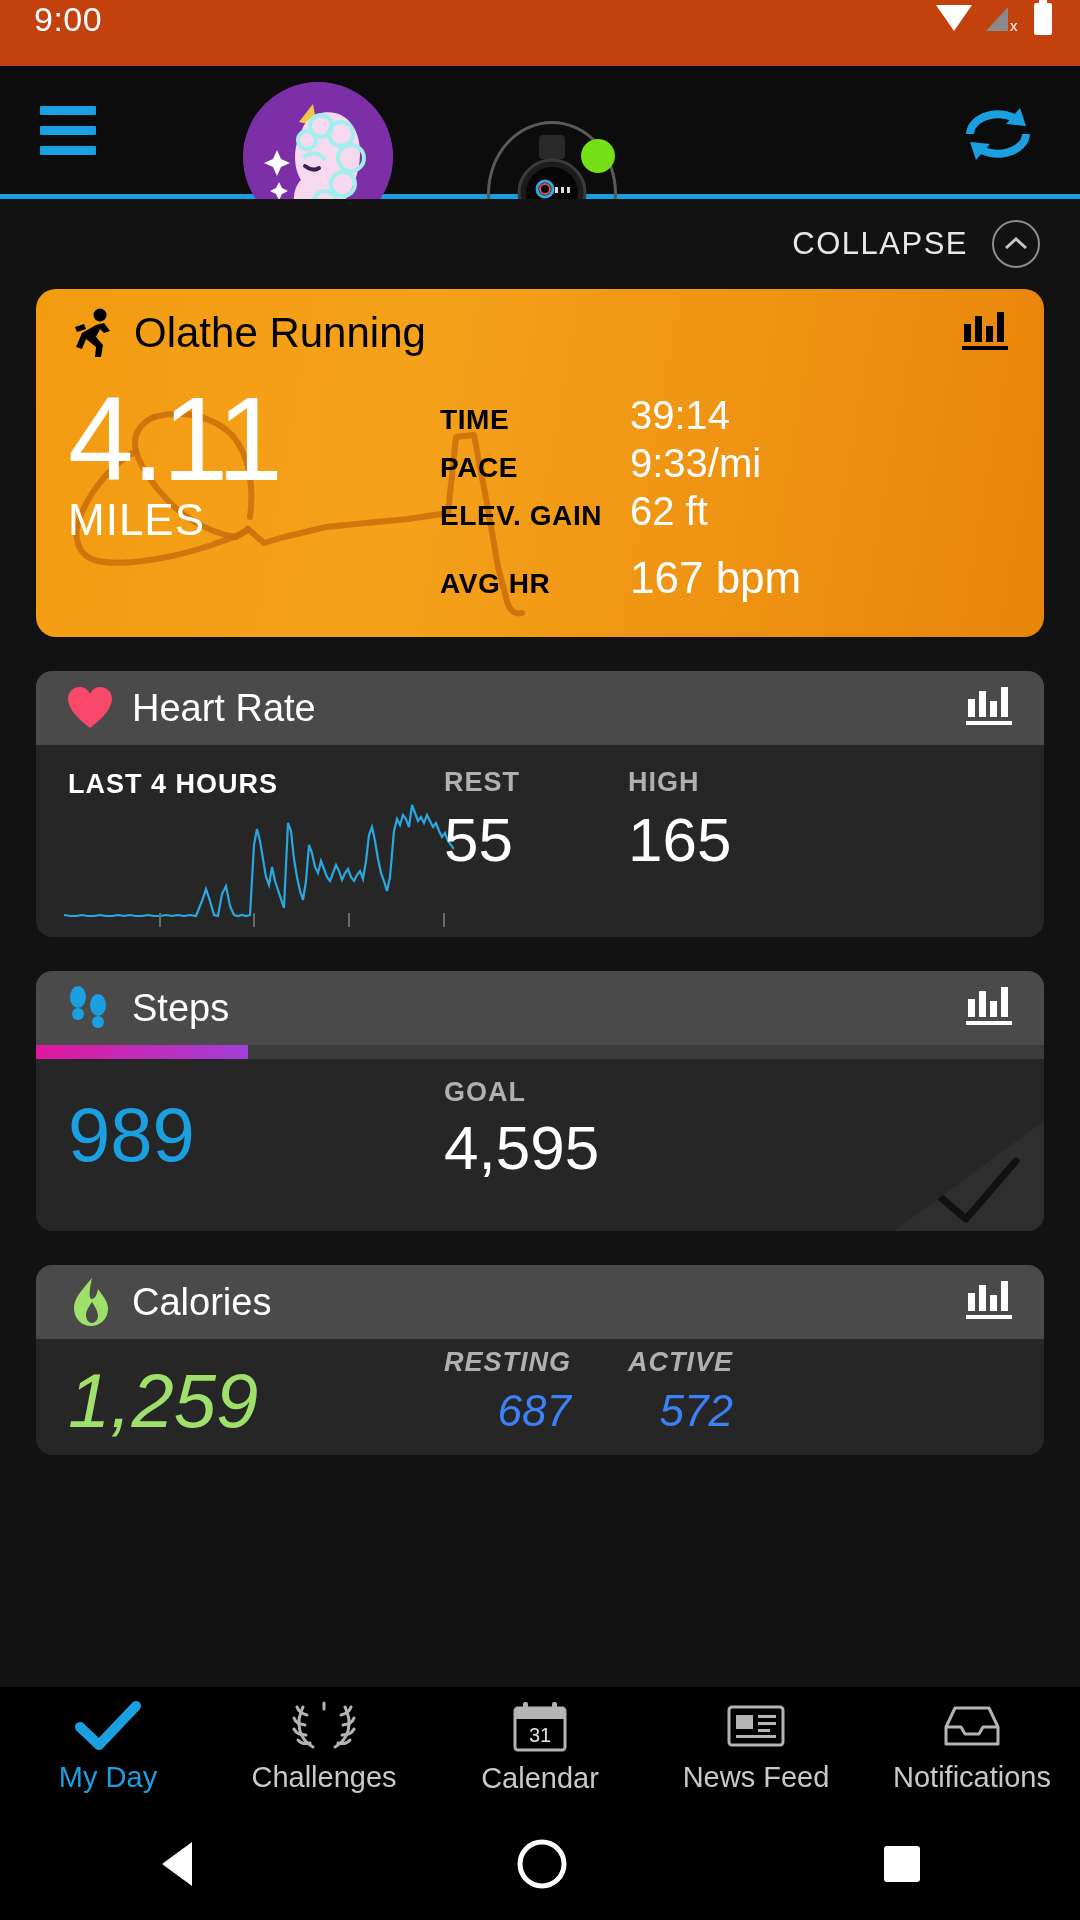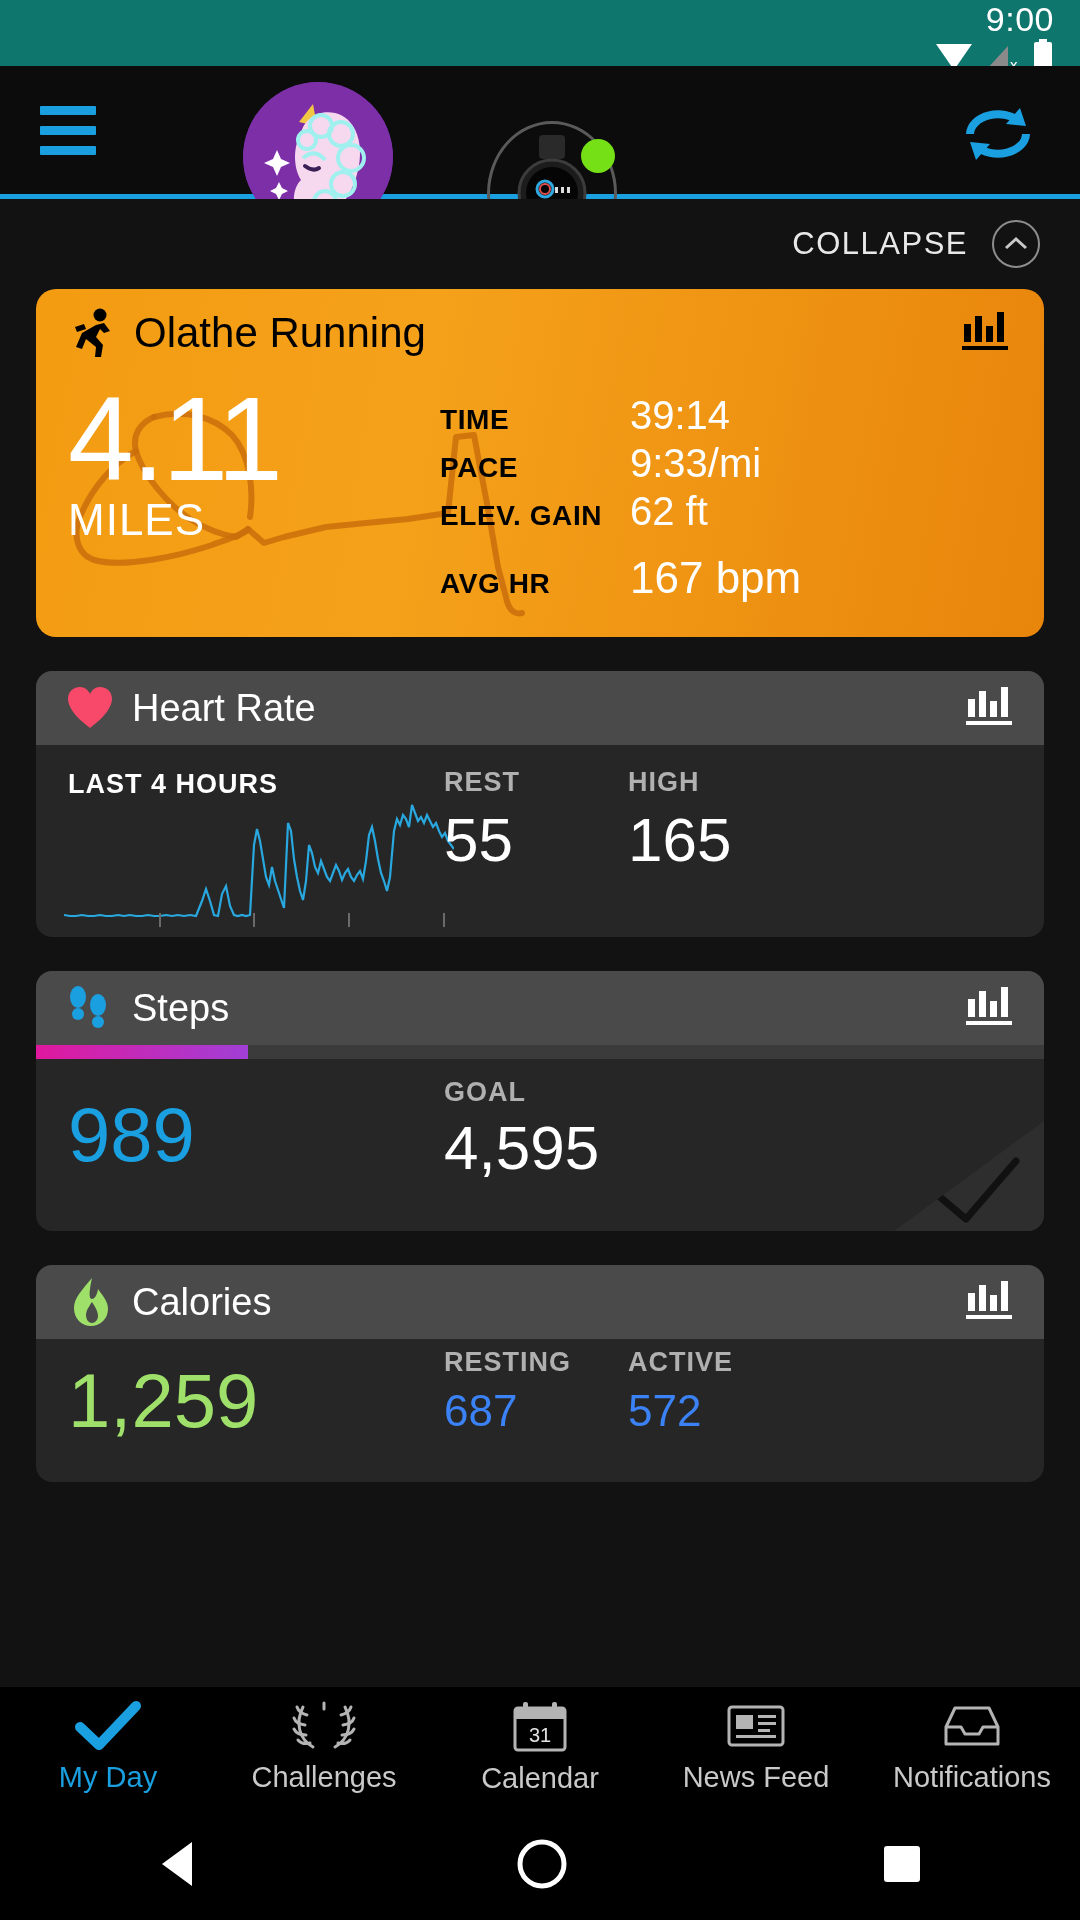--- a/index.html
+++ b/index.html
@@ -1,21 +1,21 @@
 <!DOCTYPE html>
 <html><head>
 <meta charset="utf-8">
 <style>
   * { margin:0; padding:0; box-sizing:border-box; }
   html,body { width:1080px; height:1920px; background:#000; overflow:hidden; }
   body { font-family:"Liberation Sans", sans-serif; color:#fff; }
 
   
-  .statusbar { height:66px; display:flex; align-items:flex-end; justify-content:space-between;
-               padding:0 26px 0 34px; background:#0f766e;flex-direction:column; }
+  .statusbar { height:66px; display:flex; align-items:flex-start; justify-content:space-between;
+               padding:0 26px 0 34px; background:#c2410c; }
   .status-time { font-size:34px; font-weight:400; letter-spacing:.5px; color:#fff; }
   .status-icons { display:flex; align-items:center; gap:10px; }
 
   
   .appbar { height:128px; background:#0c0c0c; display:flex; align-items:center;
             position:relative; padding:0 40px; }
   .hamburger { width:56px; display:flex; flex-direction:column; gap:11px; cursor:pointer; }
   .hamburger span { display:block; height:9px; background:#1a9fe0; border-radius:1px; }
 
   .avatar { position:absolute; left:243px; top:16px; width:150px; height:150px;
@@ -84,23 +84,23 @@
   .progress-fill { height:100%; background:linear-gradient(90deg,#e0189e 0%,#a13fd6 100%); }
   .st-body { height:172px; position:relative;border-radius:9px; }
   .st-num { position:absolute; left:32px; top:32px; font-size:76px; font-weight:300; color:#1a9fe0; }
   .st-goal { position:absolute; left:408px; top:18px; }
   .st-k { font-size:27px; font-weight:bold; color:#b0b0b0; letter-spacing:1px; }
   .st-v { font-size:62px; font-weight:300; color:#fff; margin-top:4px; }
   .st-spark { position:absolute; right:0; bottom:0; width:150px; height:110px;
               background:#2e2e2e; clip-path:polygon(100% 0,100% 100%,0 100%); }
 
   
-  .cal-body { height:143px; position:relative; }
+  .cal-body { height:116px; position:relative;font-style:italic; }
   .cal-num { position:absolute; left:32px; top:18px; font-size:76px; font-weight:300; color:#9fe06a; }
-  .cal-col { position:absolute; top:8px; }
+  .cal-col { position:absolute; top:8px;text-align:right; }
   .cal-col.resting { left:408px; }
   .cal-col.active { left:592px; }
   .cal-k { font-size:27px; font-weight:bold; color:#b0b0b0; letter-spacing:1px; }
   .cal-v { font-size:44px; font-weight:300; color:#3b82f6; margin-top:8px; }
 
   
   .bottomnav { position:absolute; left:0; right:0; bottom:113px; height:120px;
                background:#000; display:flex; align-items:center; }
   .navitem { flex:1; display:flex; flex-direction:column; align-items:center;
              justify-content:center; gap:10px; cursor:pointer; }

